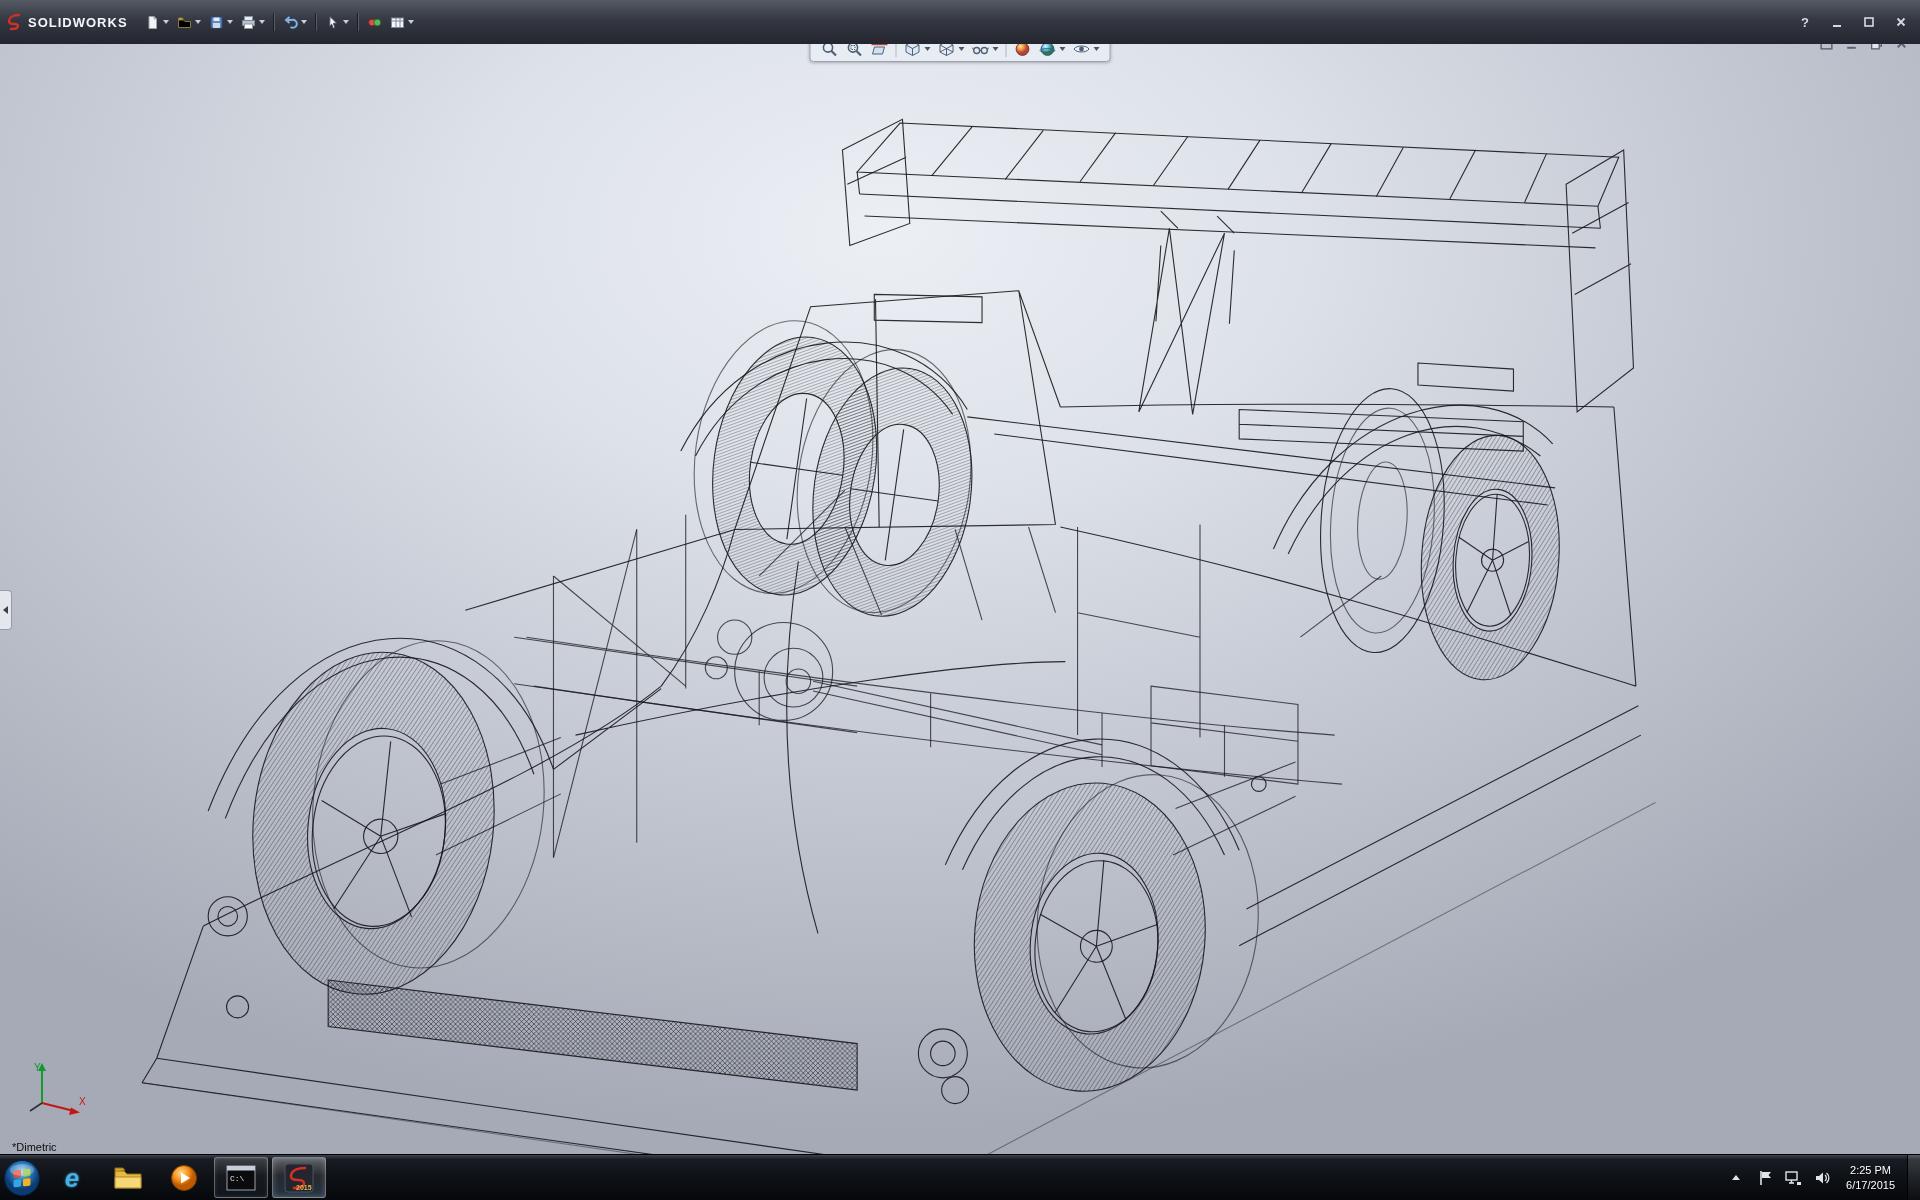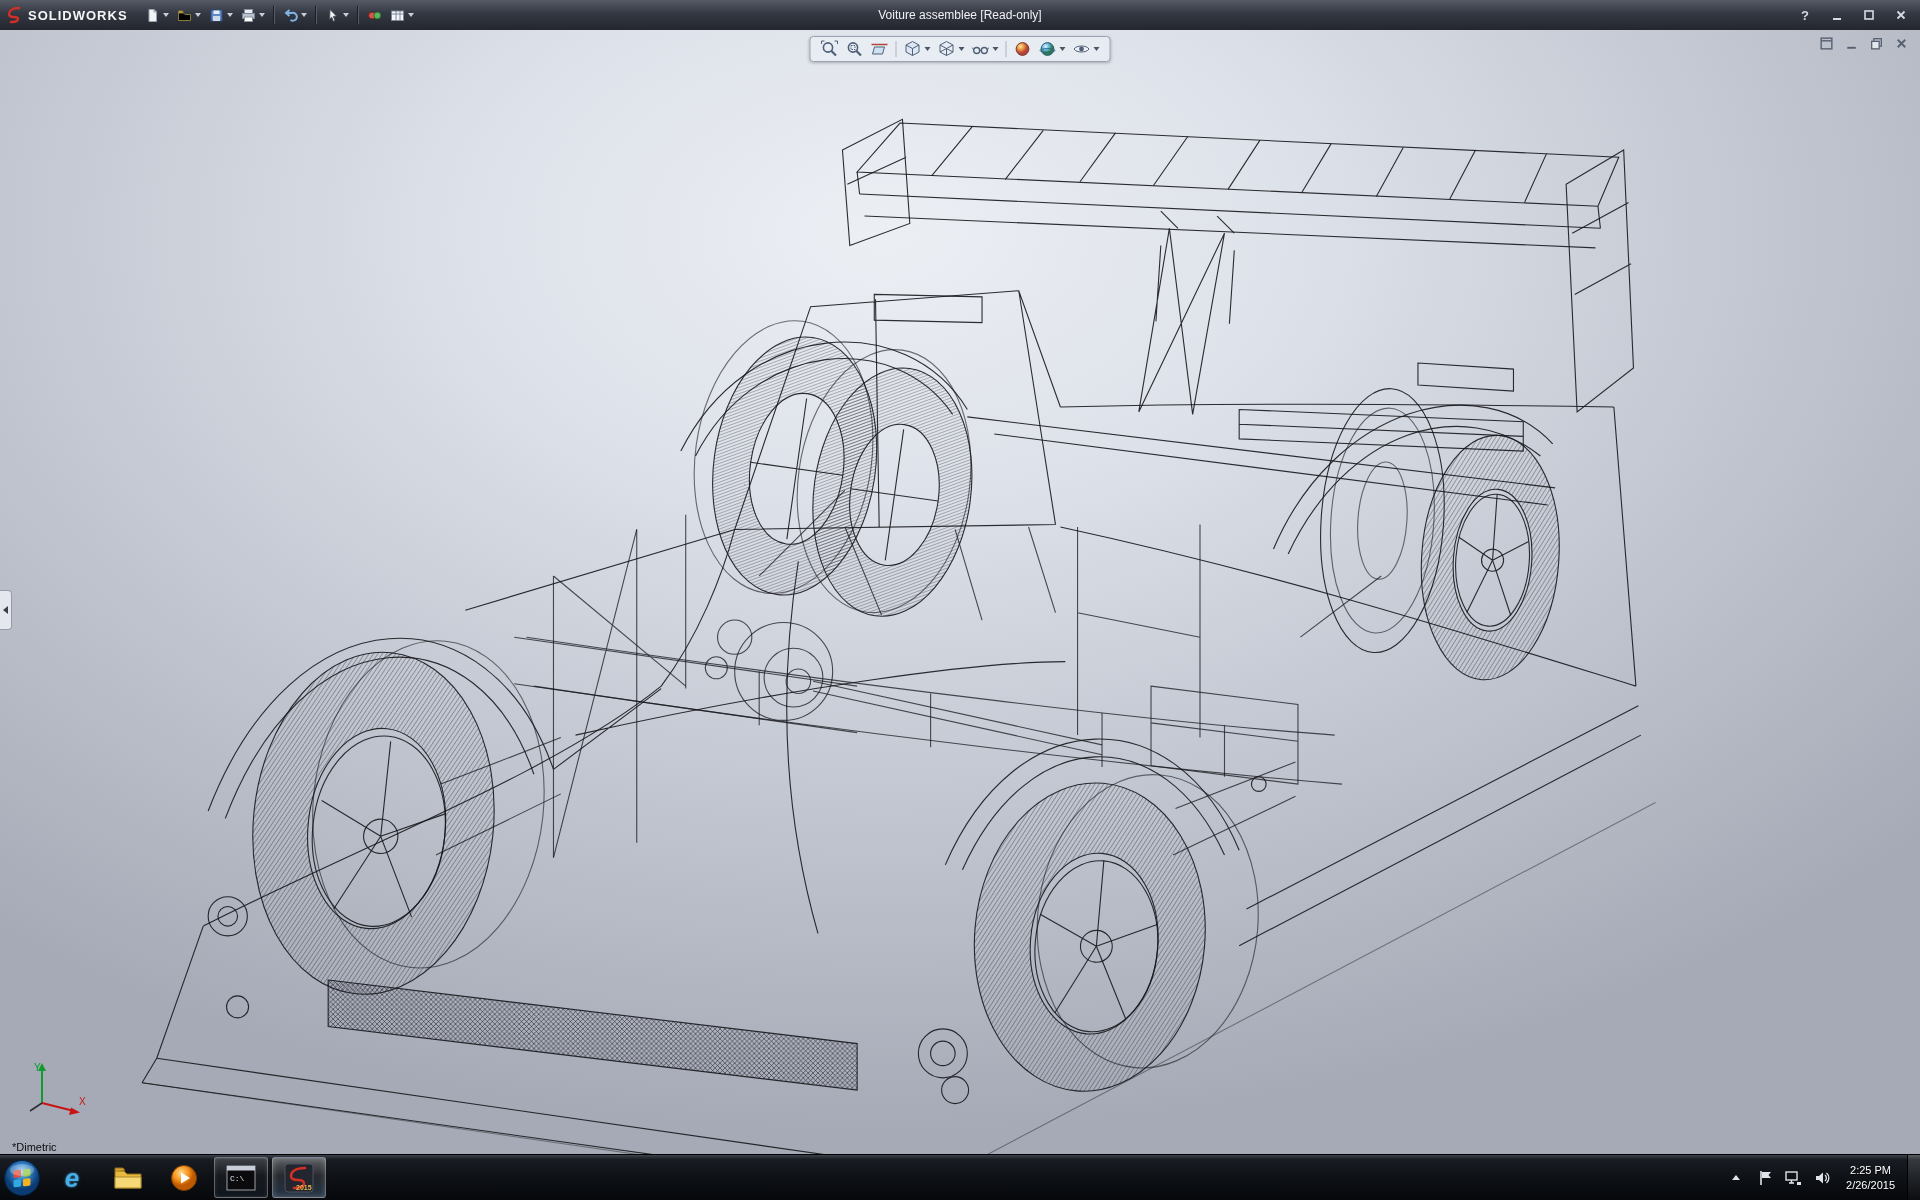--- a/index.html
+++ b/index.html
@@ -1,20 +1,20 @@
 <!DOCTYPE html>
 <html><head>
 <meta charset="utf-8">
 <style>
   html,body{margin:0;padding:0;width:1920px;height:1200px;overflow:hidden;
     font-family:"Liberation Sans",sans-serif;background:#000;}
   .screen{position:absolute;inset:0;}
 
   
-  .titlebar{position:absolute;top:0;left:0;width:1920px;height:30px;
+  .titlebar{position:absolute;top:0;left:0;width:1920px;height:44px;
     background:linear-gradient(#555a64 0%,#343842 45%,#23262e 100%);
     display:flex;align-items:center;color:#e9ebef;font-size:12px;z-index:30;}
   .tb-left{display:flex;align-items:center;gap:4px;padding-left:6px;}
   .logo{display:flex;align-items:center;gap:4px;margin-right:10px;}
   .logo-text{font-weight:bold;letter-spacing:1px;font-size:13px;color:#f4f5f7;}
   .tb-tools{display:flex;align-items:center;gap:2px;}
   .tool-btn{display:flex;align-items:center;gap:2px;padding:2px 3px;border-radius:2px;cursor:default;}
   .caret{width:0;height:0;border-left:3px solid transparent;border-right:3px solid transparent;
     border-top:4px solid #c9ced8;margin-left:1px;}
   .tb-sep{width:1px;height:18px;background:#1c1e24;border-right:1px solid #565b66;margin:0 3px;}
@@ -145,21 +145,20 @@
         </div>
         <div class="tool-btn">
           <svg width="15" height="15" viewBox="0 0 15 15">
             <rect x="1.5" y="3" width="12" height="9.5" fill="#f5f7fa" stroke="#7b8699"></rect>
             <path d="M1.5,6 h12 M6,3 v9.5 M10,3 v9.5" stroke="#7b8699"></path>
           </svg>
             <span class="caret"></span>
         </div>
       </div>
     </div>
-    <div class="tb-title">Voiture assemblee [Read-only]</div>
     <div class="tb-right">
       <span class="win-btn help-btn">?</span>
       <svg class="win-btn" width="14" height="14" viewBox="0 0 14 14">
         <line x1="3" y1="11" x2="11" y2="11" stroke="#d6dae1" stroke-width="2"></line>
       </svg>
       <svg class="win-btn" width="14" height="14" viewBox="0 0 14 14">
         <rect x="3" y="3" width="8" height="8" fill="none" stroke="#d6dae1" stroke-width="1.6"></rect>
       </svg>
       <svg class="win-btn" width="14" height="14" viewBox="0 0 14 14">
         <path d="M3.5,3.5 L10.5,10.5 M10.5,3.5 L3.5,10.5" stroke="#d6dae1" stroke-width="1.8"></path>
@@ -481,18 +480,18 @@
         </svg>
       </span>
       <span class="tray-icon">
         <svg width="16" height="16" viewBox="0 0 16 16">
           <path d="M2,6 h3 l4,-3.5 v11 L5,10 H2 Z" fill="#dfe4ea"></path>
           <path d="M11,5 a4,4 0 0 1 0,6 M12.5,3 a6.5,6.5 0 0 1 0,10" fill="none" stroke="#dfe4ea" stroke-width="1.3"></path>
         </svg>
       </span>
       <div class="clock">
         <div>2:25 PM</div>
-        <div>2/26/2015</div>
+        <div>6/17/2015</div>
       </div>
       <div class="show-desktop"></div>
     </div>
   </footer>
 </div>
 
 </body></html>

